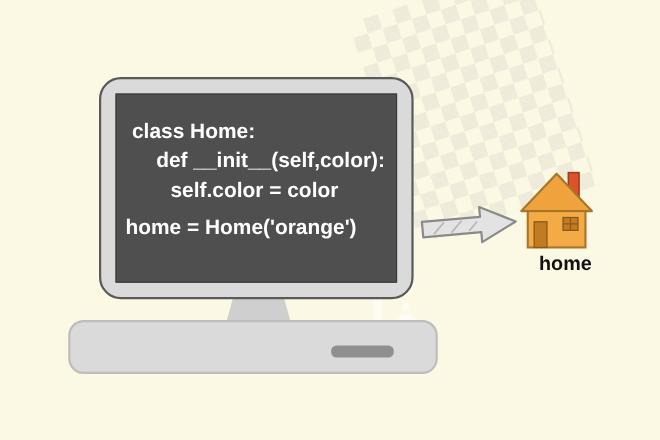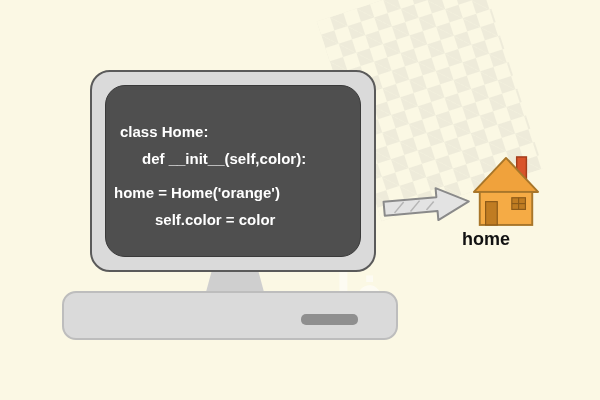--- a/index.html
+++ b/index.html
@@ -30,24 +30,24 @@
   
   .monitor{
     position:absolute;left:90px;top:70px;width:282px;height:198px;
     background:var(--frame,#dadada);
     border:2px solid #5a5a5a;border-radius:20px;
     z-index:2;
   }
   .screen{
     position:absolute;left:13px;top:13px;right:13px;bottom:13px;
     background:var(--screen,#4f4f4f);
-    border:1px solid #3a3a3a;border-radius:20px;
+    border:1px solid #3a3a3a;border-radius:0;
     color:var(--code_text,#ffffff);
-    font-weight:bold;font-size:15px;line-height:27px;
-    padding:32px 0 0 8px;box-sizing:border-box;
+    font-weight:bold;font-size:19px;line-height:27px;
+    padding:20px 0 0 8px;box-sizing:border-box;
   }
   .code-line{white-space:pre;}
   .l0{margin-left:6px;}
   .l1{margin-left:28px;}
   .l2{margin-left:41px;}
   .l3{margin-left:0;margin-top:7px;}
 
   
   .neck{
     position:absolute;left:206px;top:262px;width:58px;height:30px;
@@ -74,37 +74,37 @@
 
   
   .house{position:absolute;left:472px;top:148px;width:68px;height:82px;}
   .house .chimney{fill:var(--chimney,#d9542b);stroke:#a33d1c;stroke-width:1.5;}
   .house .roof{fill:var(--house_roof,#f0a23c);stroke:#a8762a;stroke-width:2;stroke-linejoin:round;}
   .house .body{fill:var(--house_body,#f5ab45);stroke:#a8762a;stroke-width:2;}
   .house .door,.house .window{fill:var(--door,#c07c22);stroke:#8c5a18;stroke-width:1.2;}
   .house .pane{stroke:#8c5a18;stroke-width:1.2;}
 
   .house-label{
-    position:absolute;left:448px;top:229px;width:76px;
+    position:absolute;left:476px;top:229px;width:76px;
     text-align:center;font-size:18px;font-weight:bold;color:#111;
   }
 </style>
 </head>
 <body>
 
 <div class="stage">
 
   <div class="mosaic"></div>
 
   <div class="monitor">
     <div class="screen">
       <div class="code-line l0">class Home:</div>
       <div class="code-line l1">def __init__(self,color):</div>
+      <div class="code-line l2">self.color = color</div>
       <div class="code-line l3">home = Home('orange')</div>
-      <div class="code-line l2">self.color = color</div>
     </div>
   </div>
 
   <div class="neck"></div>
 
   <div class="base">
     <div class="slot"></div>
   </div>
 
   <svg class="arrow" viewBox="0 0 90 42" aria-hidden="true">

